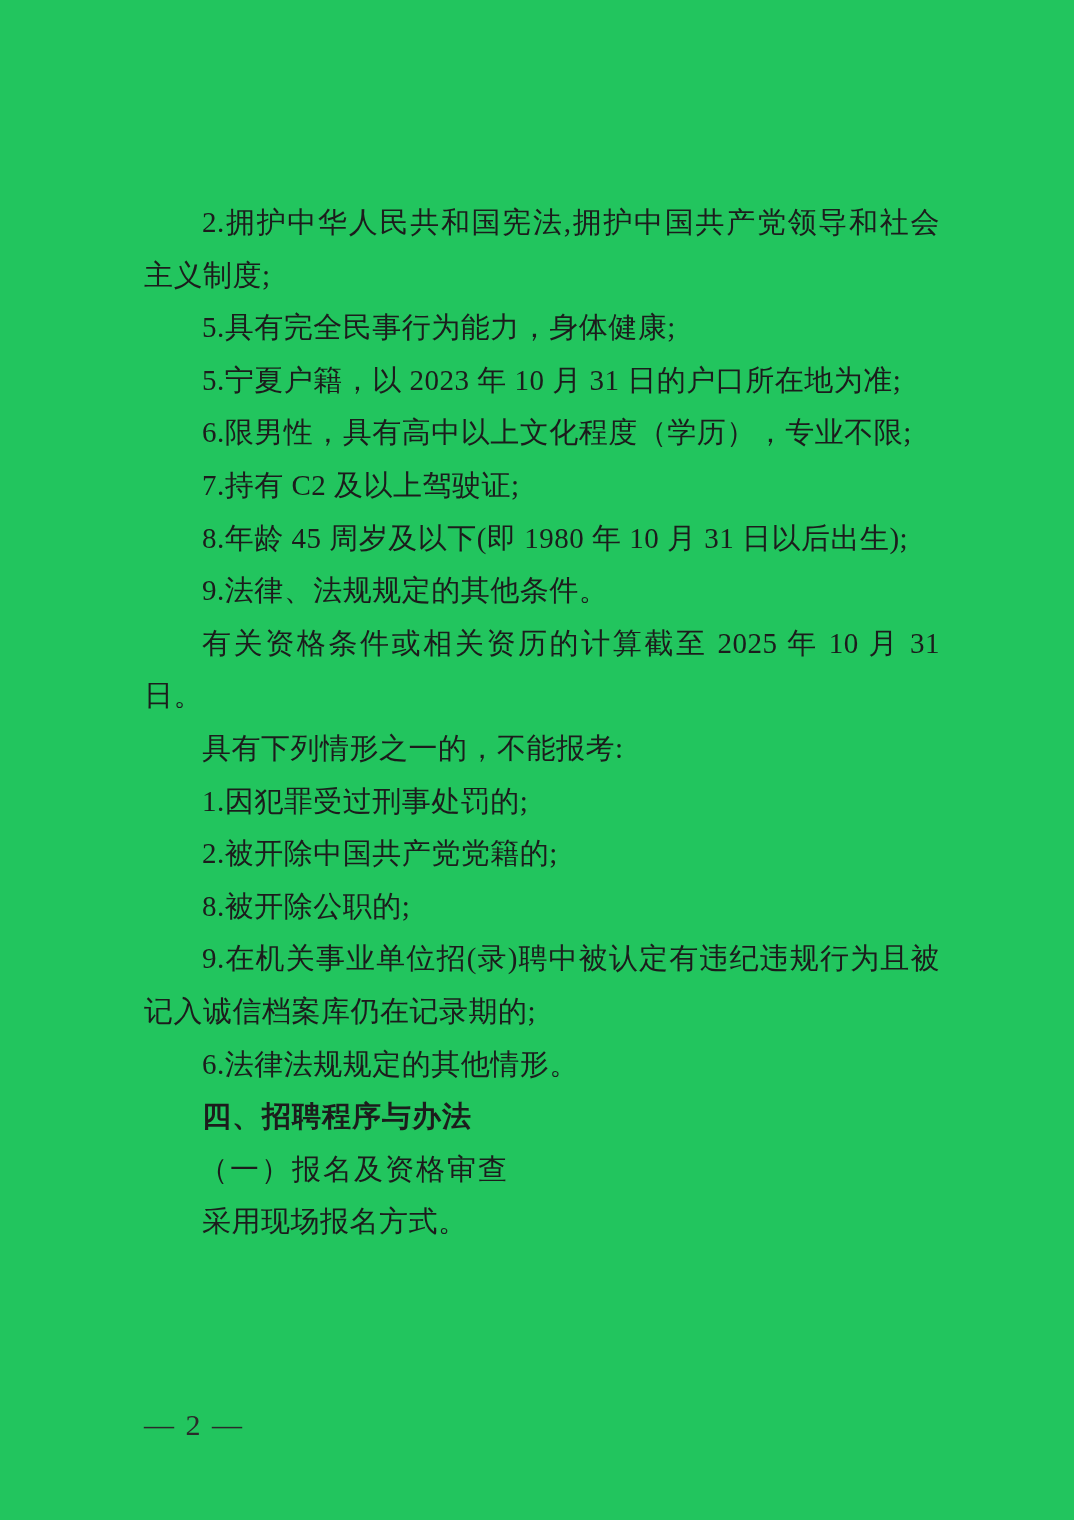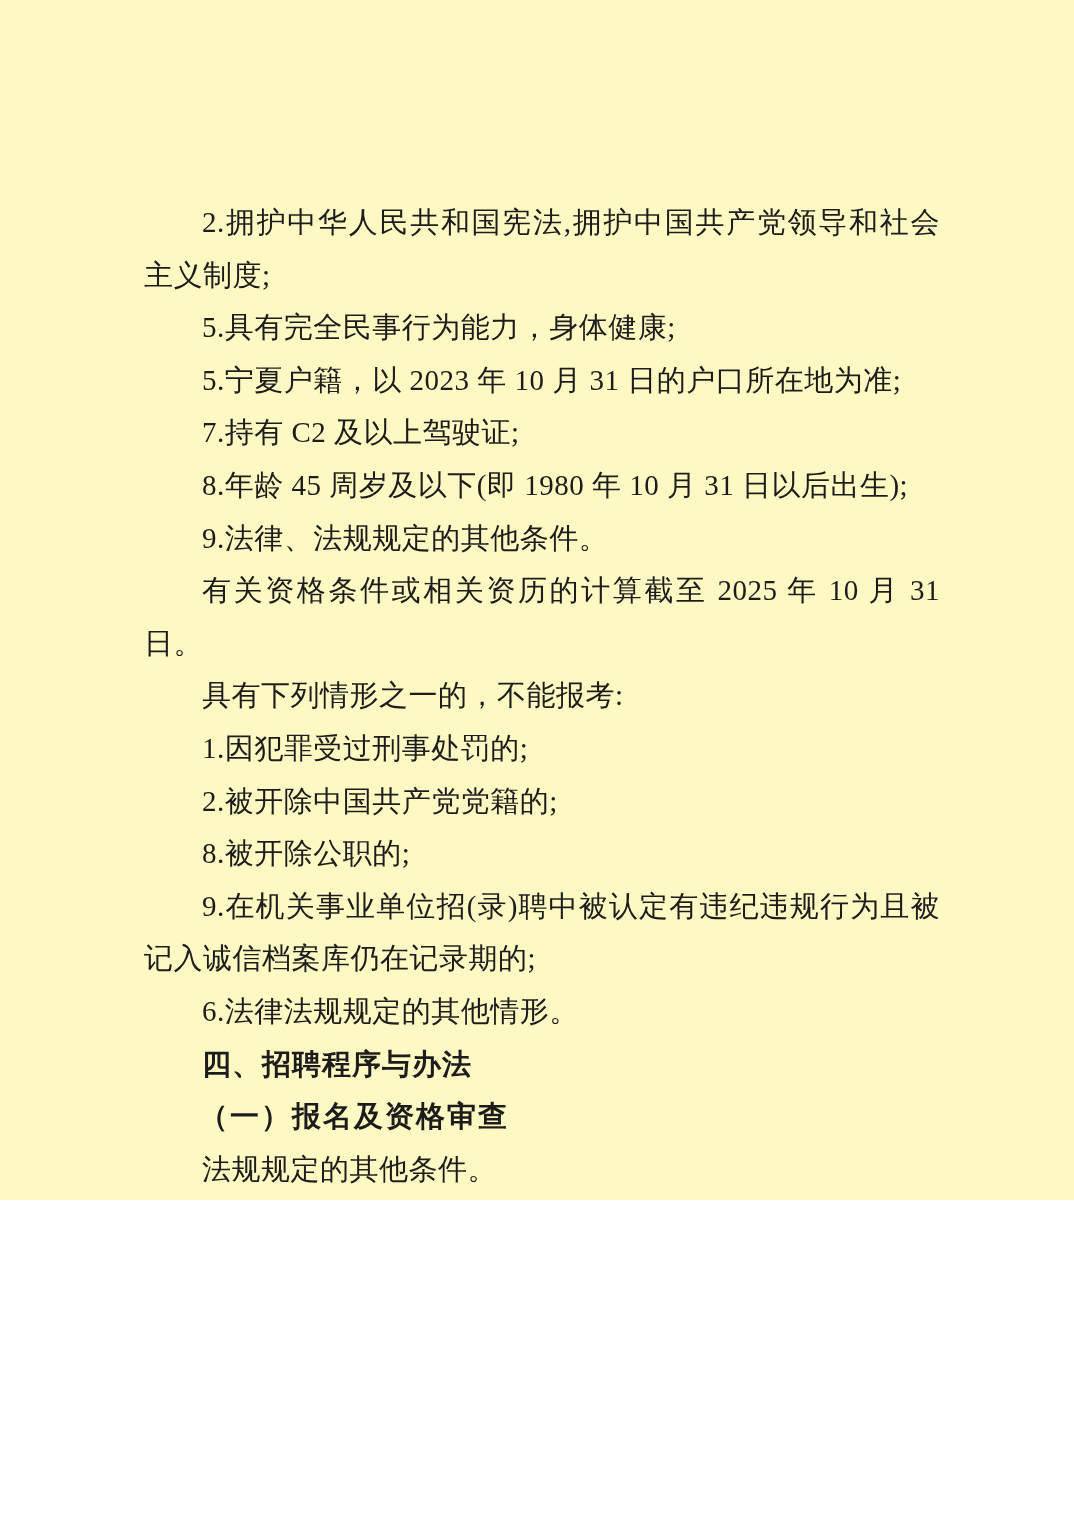--- a/index.html
+++ b/index.html
@@ -4,22 +4,22 @@
 <style>
   * { margin: 0; padding: 0; box-sizing: border-box; }
   html, body {
     width: 1074px;
     height: 1520px;
     background: #ffffff;
   }
   .page {
     position: relative;
     width: 1074px;
-    height: 1200px;
-    background: #fef9c3;
+    height: 1520px;
+    background: #22c55e;
     overflow: hidden;
     font-family: "Liberation Serif", "DejaVu Serif", serif;
     color: #1c1c1c;
   }
   .content {
     position: absolute;
     left: 144px;
     top: 196px;
     width: 796px;
     font-size: 29px;
@@ -32,48 +32,49 @@
     text-indent: 2em;
   }
   .heading-1 {
     text-indent: 2em;
     font-family: "Liberation Sans", "DejaVu Sans", sans-serif;
     font-weight: bold;
     letter-spacing: 1px;
   }
   .heading-2 {
     text-indent: 1.9em;
-    font-weight: bold;
+    font-weight: normal;
     letter-spacing: 2px;
   }
   .page-footer {
     position: absolute;
     left: 144px;
     top: 1408px;
     font-size: 30px;
     letter-spacing: 2px;
     color: #2a2a2a;
   }
 </style>
 </head>
 <body>
 
 <div class="page">
   <div class="content">
     <div class="para">2.拥护中华人民共和国宪法,拥护中国共产党领导和社会主义制度;</div>
     <div class="para">5.具有完全民事行为能力，身体健康;</div>
     <div class="para">5.宁夏户籍，以 2023 年 10 月 31 日的户口所在地为准;</div>
+    <div class="para">6.限男性，具有高中以上文化程度（学历），专业不限;</div>
     <div class="para">7.持有 C2 及以上驾驶证;</div>
     <div class="para">8.年龄 45 周岁及以下(即 1980 年 10 月 31 日以后出生);</div>
     <div class="para">9.法律、法规规定的其他条件。</div>
     <div class="para">有关资格条件或相关资历的计算截至 2025 年 10 月 31 日。</div>
     <div class="para">具有下列情形之一的，不能报考:</div>
     <div class="para">1.因犯罪受过刑事处罚的;</div>
     <div class="para">2.被开除中国共产党党籍的;</div>
     <div class="para">8.被开除公职的;</div>
     <div class="para">9.在机关事业单位招(录)聘中被认定有违纪违规行为且被记入诚信档案库仍在记录期的;</div>
     <div class="para">6.法律法规规定的其他情形。</div>
     <div class="heading-1">四、招聘程序与办法</div>
     <div class="heading-2">（一）报名及资格审查</div>
-    <div class="para">法规规定的其他条件。</div>
+    <div class="para">采用现场报名方式。</div>
   </div>
   <div class="page-footer">— 2 —</div>
 </div>
 
 </body></html>

